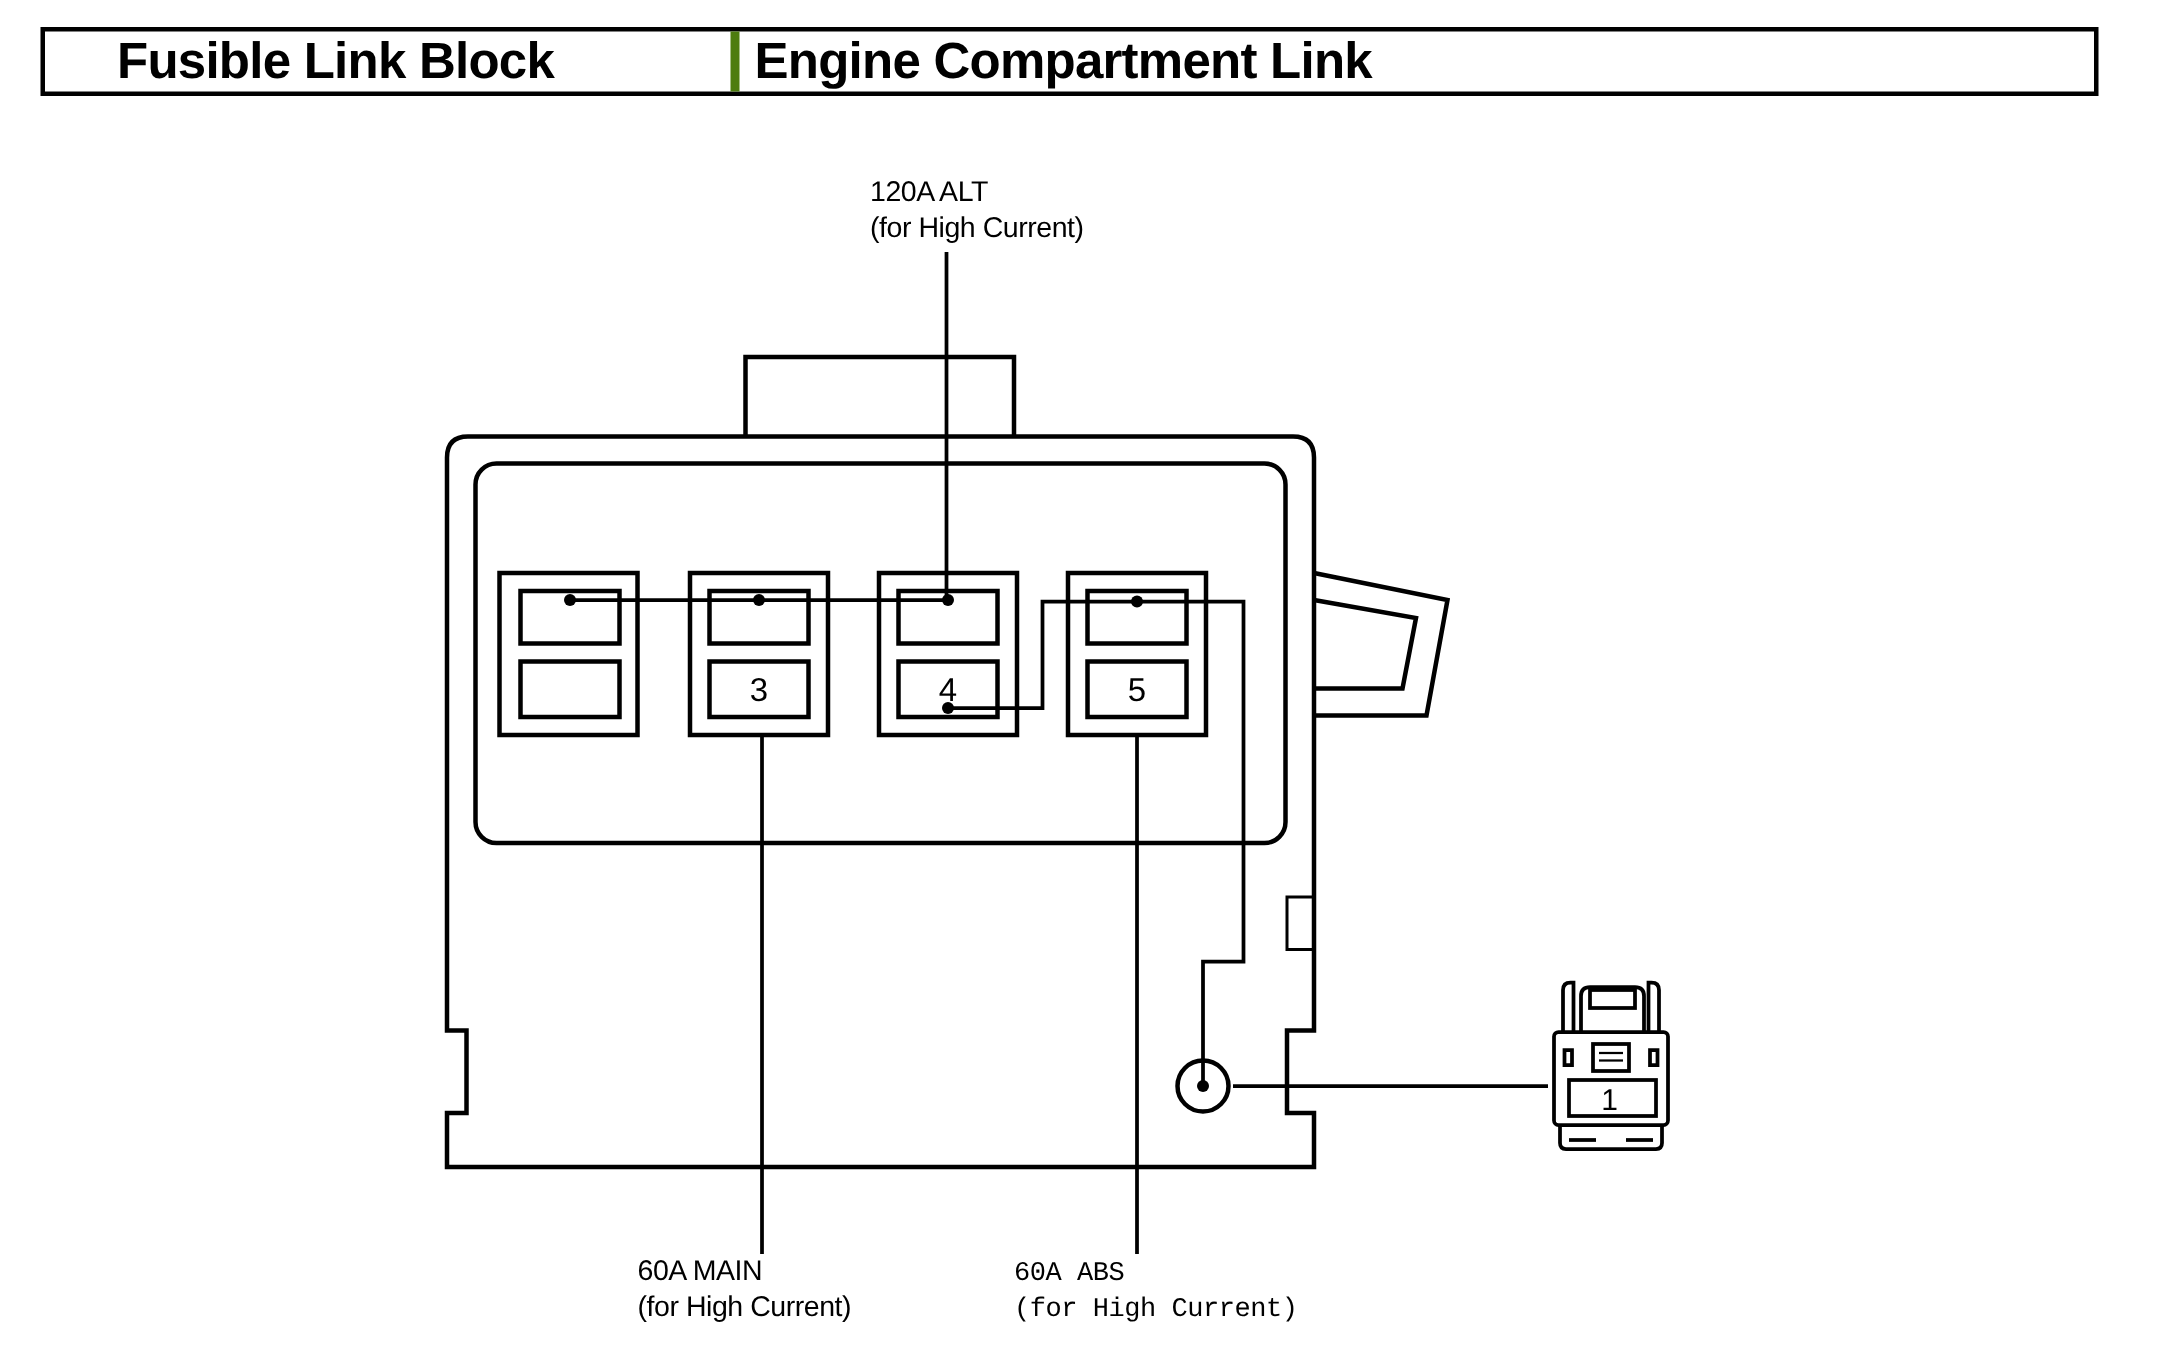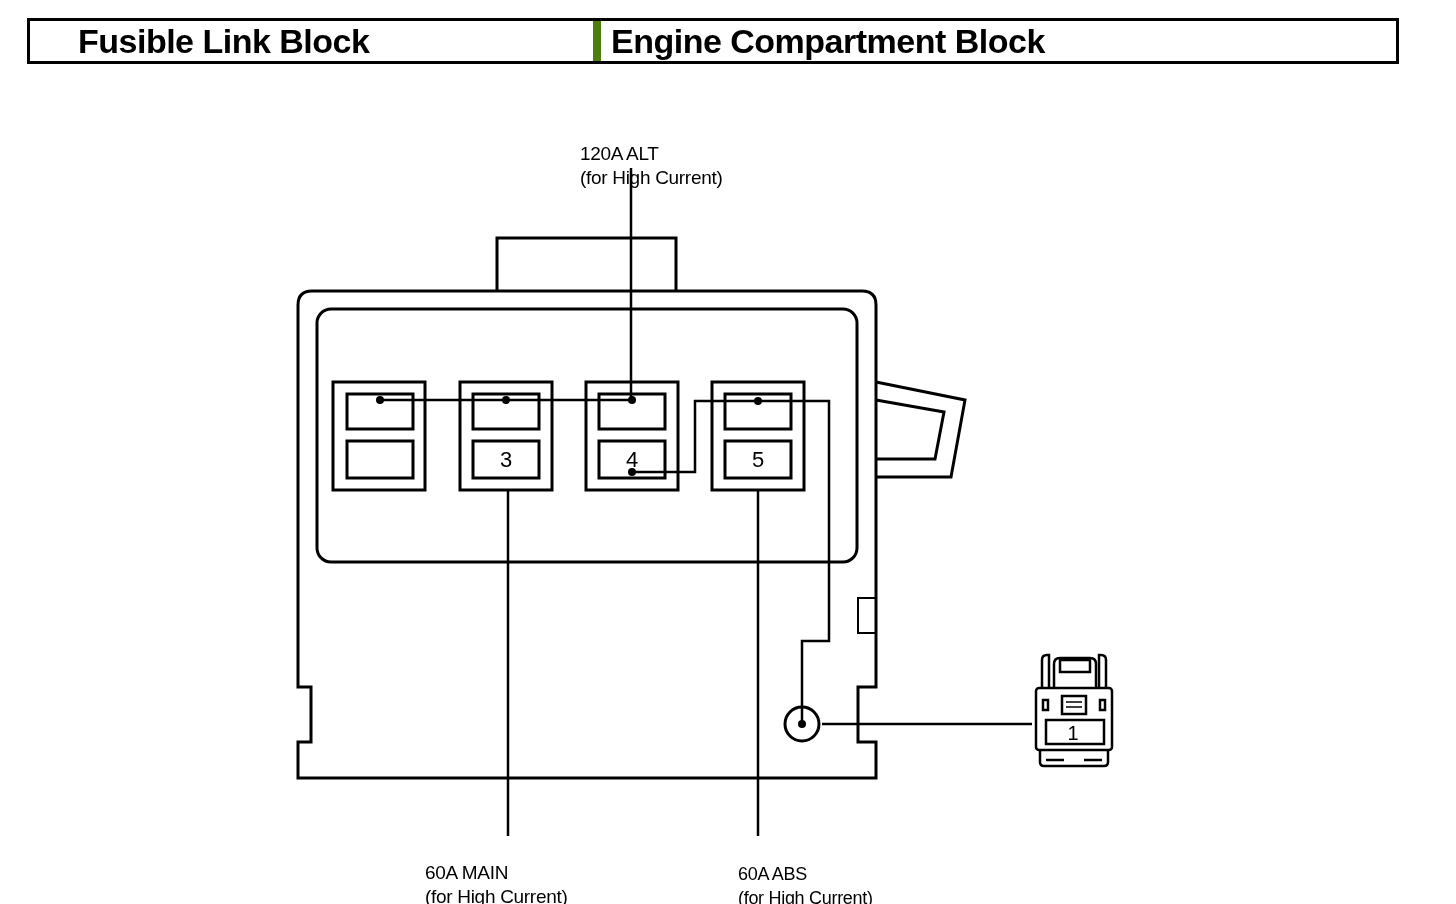--- a/index.html
+++ b/index.html
@@ -1,30 +1,30 @@
 <!DOCTYPE html>
 <html><head>
 <meta charset="utf-8">
 <style>
   html, body { margin: 0; padding: 0; background: #ffffff; }
   body { width: 1456px; height: 904px; position: relative; overflow: hidden; font-family: "Liberation Sans", sans-serif; color: #000; }
   .header { position: absolute; left: 27px; top: 18px; width: 1372px; height: 46px; border: 3px solid #000; box-sizing: border-box; display: flex; }
   .header .cell { height: 100%; display: flex; align-items: center; font-weight: bold; font-size: 34px; letter-spacing: -0.5px; box-sizing: border-box; padding-left: 10px; }
-  .header .c1 { width: 571px; border-right: 8px solid #4d7c0f; padding-left: 48px; }
+  .header .c1 { width: 463px; border-right: 6px solid #4d7c0f; padding-left: 48px; }
   .header .c2 { flex: 1; }
   svg.diagram { position: absolute; left: 0; top: 0; }
-  .label { position: absolute; font-size: 19px; line-height: 24px; white-space: nowrap; letter-spacing: -0.3px; margin-top: 25px; }
+  .label { position: absolute; font-size: 19px; line-height: 24px; white-space: nowrap; letter-spacing: -0.3px; }
   .fnum { font-family: "Liberation Sans", sans-serif; font-size: 22px; }
 </style>
 </head>
 <body>
 
 <div class="header">
   <div class="cell c1">Fusible Link Block</div>
-  <div class="cell c2">Engine Compartment Block</div>
+  <div class="cell c2">Engine Compartment Link</div>
 </div>
 
 <svg class="diagram" width="1456" height="904" viewBox="0 0 1456 904">
   <g fill="none" stroke="#000" stroke-width="3">
 
     <path d="M497,291 L497,238 L676,238 L676,291"></path>
 
     <path d="M312,291 L862,291 Q876,291 876,305 L876,687 L858,687 L858,742 L876,742 L876,778 L298,778 L298,742 L311,742 L311,687 L298,687 L298,305 Q298,291 312,291 Z"></path>
 
     <rect x="317" y="309" width="540" height="253" rx="14" ry="14"></rect>
@@ -101,16 +101,16 @@
 </svg>
 
 <div class="label" style="left:580px; top:117px;">
   <div>120A ALT</div>
   <div>(for High Current)</div>
 </div>
 <div class="label" style="left:425px; top:836px;">
   <div>60A MAIN</div>
   <div>(for High Current)</div>
 </div>
-<div class="label" style="left:738px; top:837px; font-size:18px;">
+<div class="label" style="left:676px; top:837px; font-size:18px;font-family:Liberation Mono, monospace;">
   <div>60A ABS</div>
   <div>(for High Current)</div>
 </div>
 
 </body></html>

